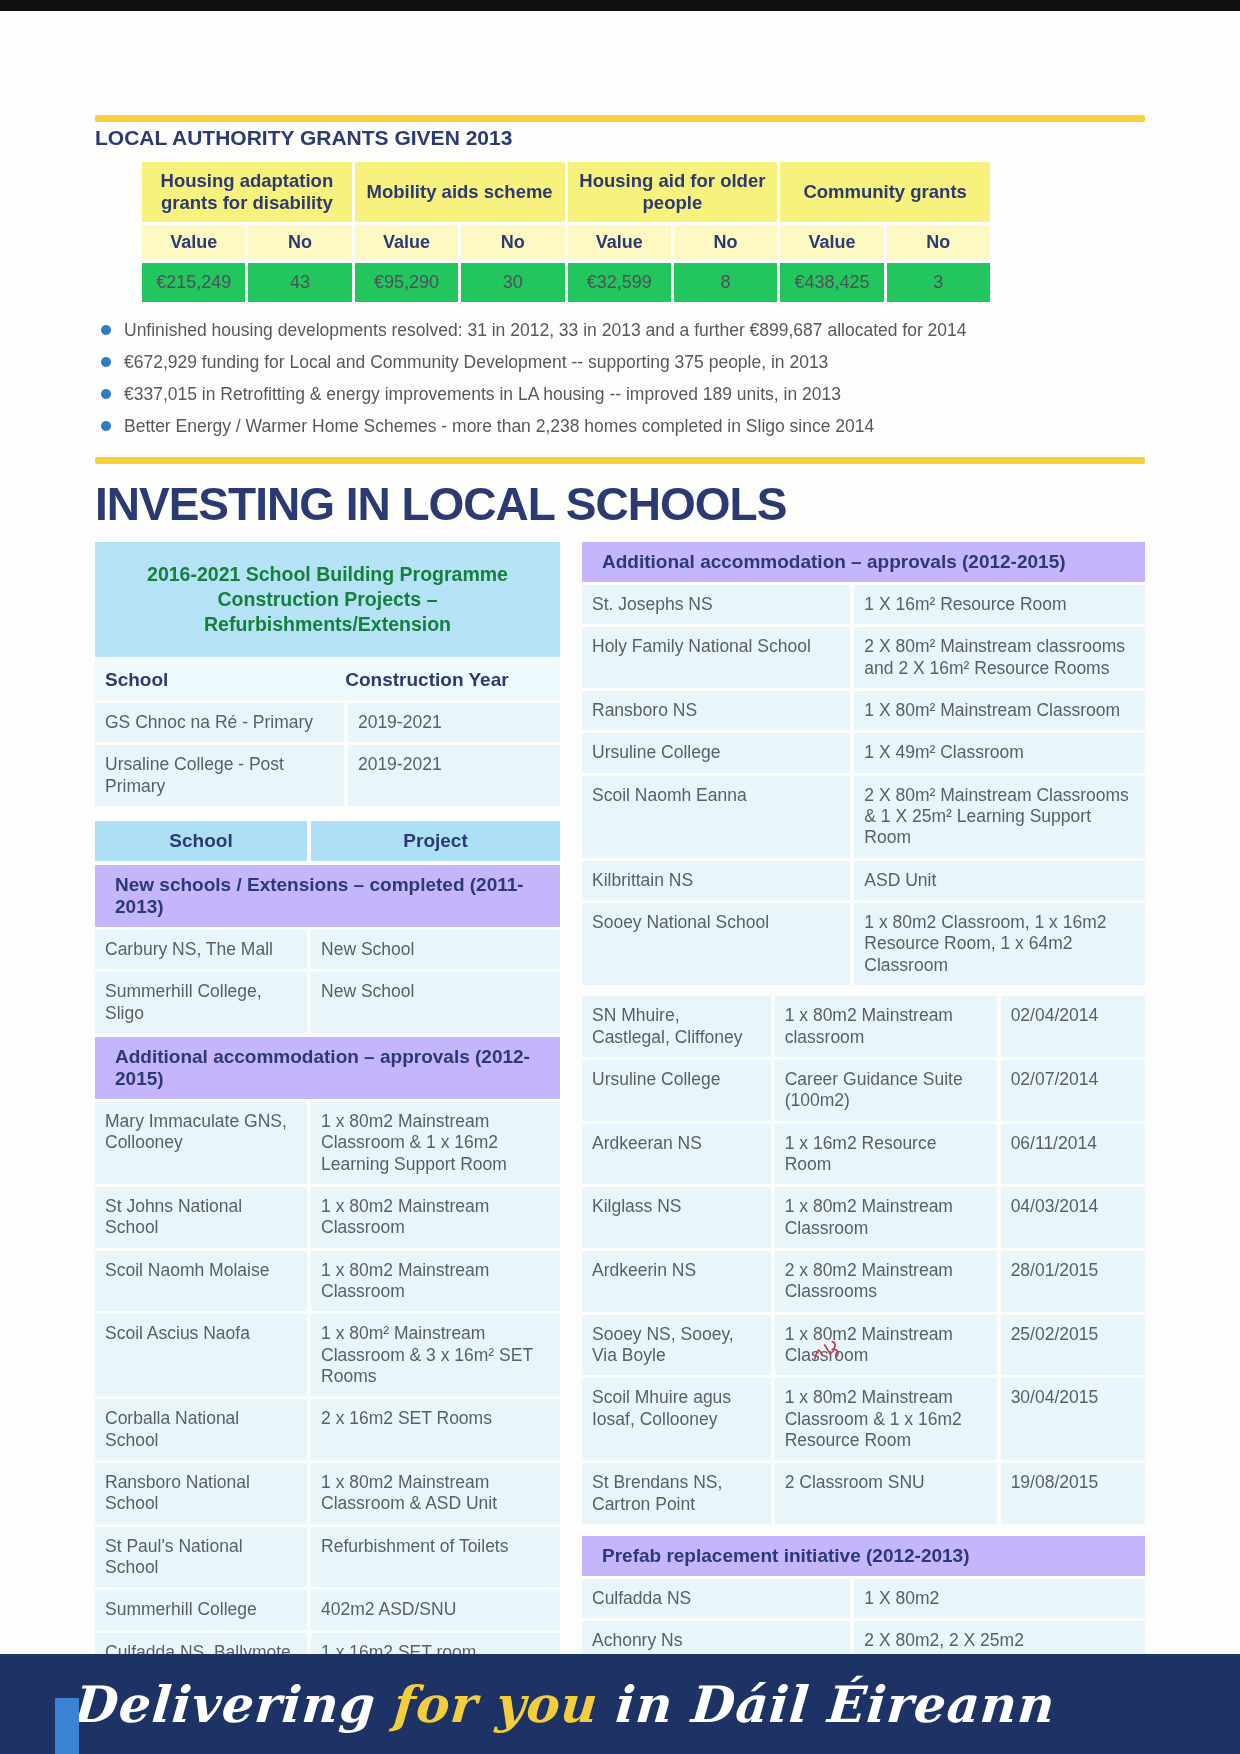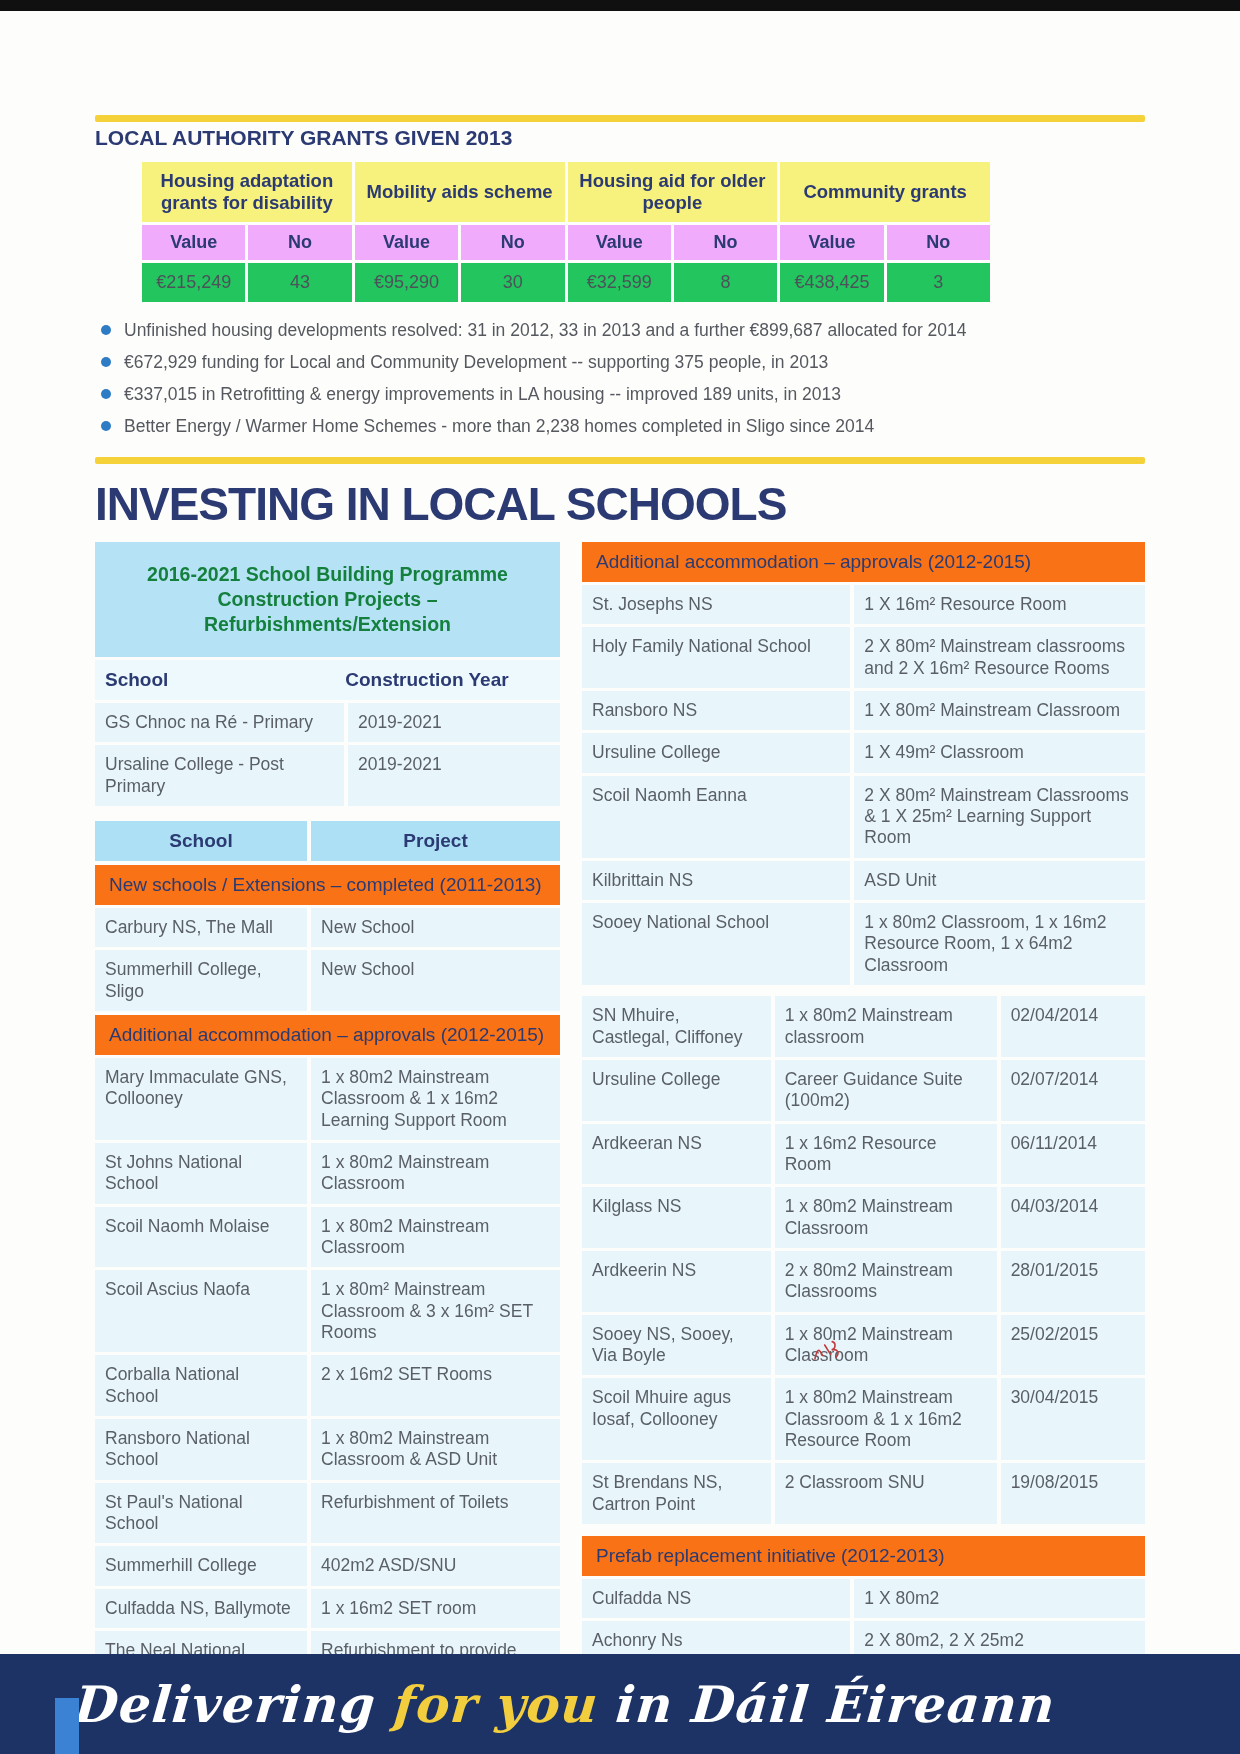--- a/index.html
+++ b/index.html
@@ -30,21 +30,21 @@
     width:848px; display:grid; grid-template-columns:repeat(8,1fr); gap:3px;
     margin-bottom:16px;
     margin-left:47px;
   }
   .gh {
     grid-column:span 2; background:#f7f17d; color:#2b3a72; font-weight:700;
     font-size:18.5px; display:flex; align-items:center; justify-content:center;
     text-align:center; padding:8px 8px; min-height:56px; line-height:1.2;
   }
   .gl {
-    background:#f0abfc; color:#2b3a72; font-weight:700; font-size:18px;
+    background:#fef9c3; color:#2b3a72; font-weight:700; font-size:18px;
     text-align:center; padding:7px 4px;
   }
   .gv {
     background:#22c55e; color:#4d525a; font-size:18px; text-align:center; padding:9px 4px;
   }
 
   
   .bullets { list-style:none; margin:4px 0 18px 6px; }
   .bullets li { display:flex; margin-bottom:7px; }
   .dot { flex:0 0 10px; width:10px; height:10px; border-radius:50%; background:#2e7cc3; margin:7px 13px 0 0; }
@@ -64,22 +64,22 @@
     background:#e8f6fc; padding:9px 10px; color:#5a5f66;
     font-size:17.5px; line-height:1.22;
   }
   .cellhead {
     background:#ade0f4; color:#2b3a72; font-weight:700; font-size:19px;
     text-align:center; padding:9px 6px;
   }
   .paleheadrow { display:flex; background:#eef9fd; padding:9px 10px; margin-top:3px; }
   .paleheadrow .ph { color:#2b3a72; font-weight:700; font-size:19px; }
   .sectionbar {
-    background:#f97316; color:#2b3a72; font-weight:400; font-size:19px;
-    padding:9px 14px; margin-top:4px;
+    background:#c4b5fd; color:#2b3a72; font-weight:700; font-size:19px;
+    padding:9px 20px; margin-top:4px;
   }
   .c54 { width:54%; } .c46 { width:46%; }
   .cA { width:46%; } .cB { width:54%; }
   .r48 { width:48%; } .r52 { width:52%; }
   .d34 { width:34%; } .d40 { width:40%; } .d26 { width:26%; }
   .gap8 { height:8px; } .gap12 { height:12px; }
 
   .red-mark { position:absolute; left:810px; top:1338px; transform:rotate(-10deg); }
 
   

